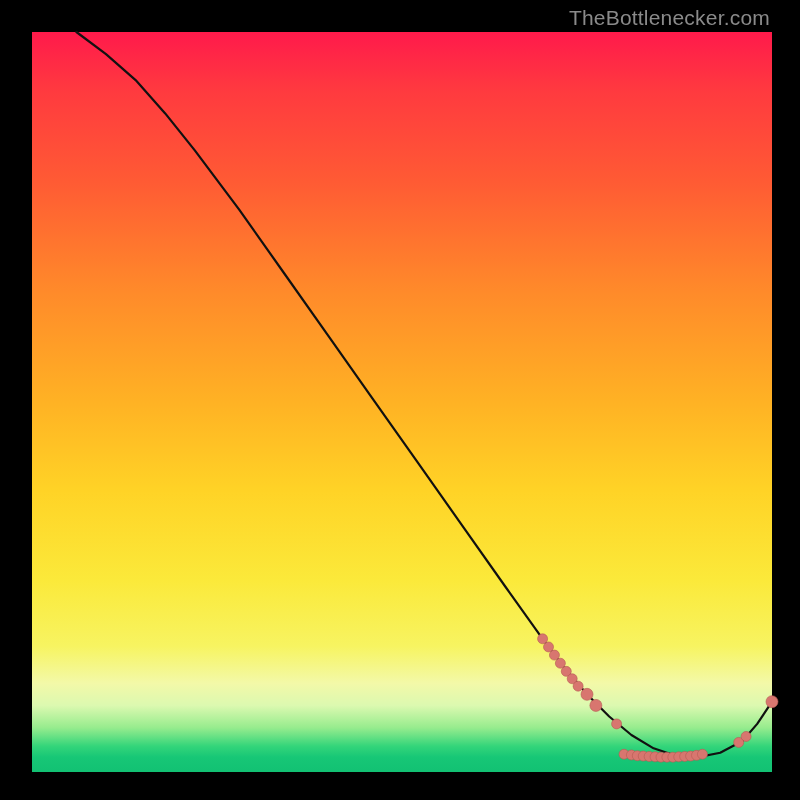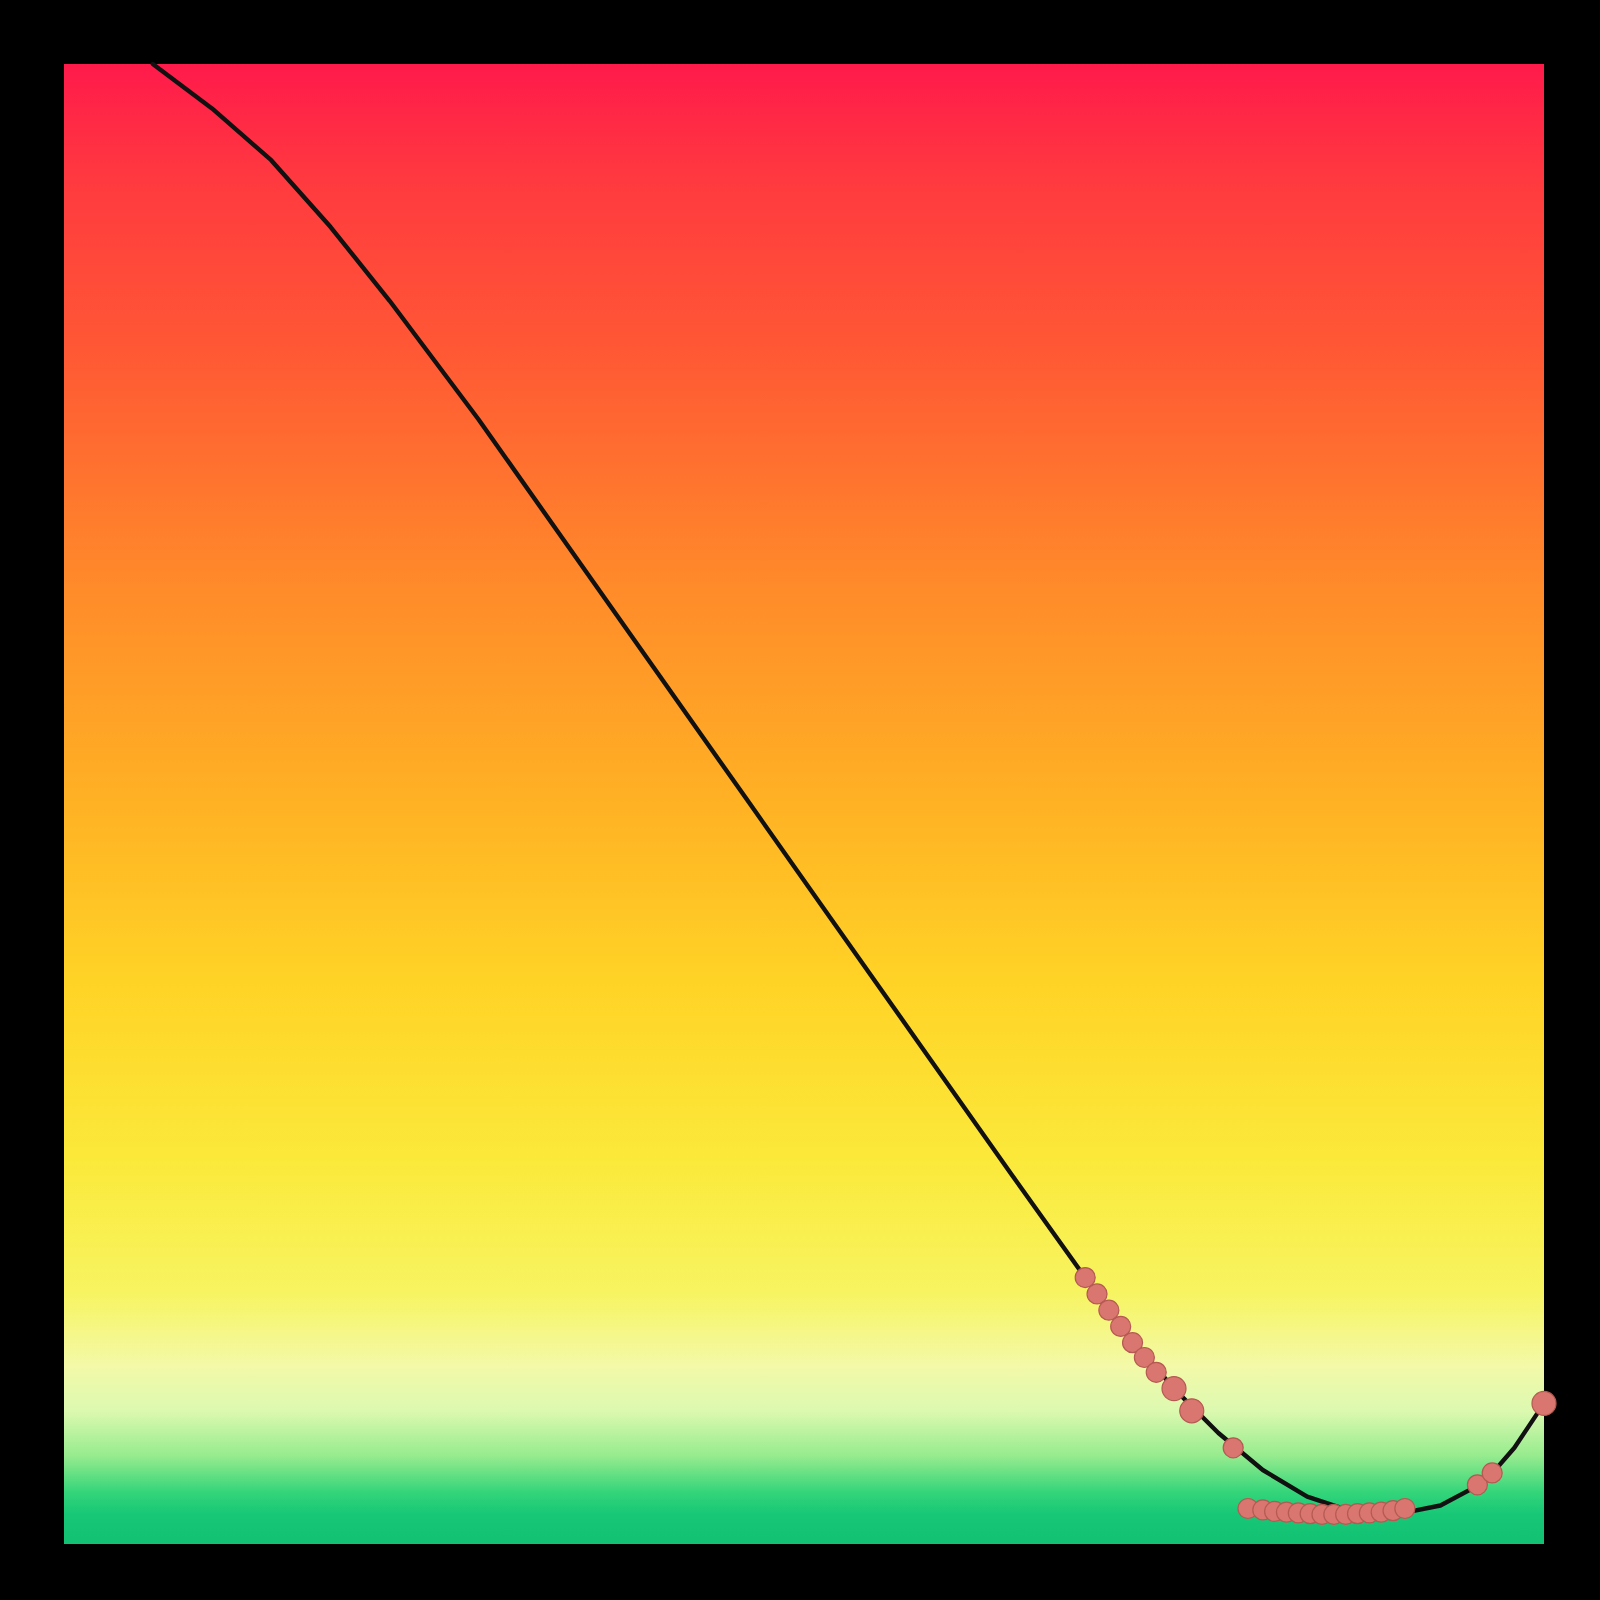--- a/index.html
+++ b/index.html
@@ -69,20 +69,21 @@
   .marker {
     fill: #d8766f;
     stroke: #b55a52;
     stroke-width: 0.6;
   }
 </style>
 </head>
 <body>
 
 <div class="frame">
+  <div class="watermark">TheBottlenecker.com</div>
   <div class="plot-area">
     <svg class="curve" viewBox="0 0 740 740">
       <path class="curve-path" d="M44.40 0.00 L74.00 22.20 L103.60 48.10 L133.20 81.40 L162.80 118.40 L207.20 177.60 L251.60 240.50 L296.00 303.40 L340.40 366.30 L384.80 429.20 L429.20 492.10 L473.60 555.00 L510.60 606.80 L532.80 636.40 L555.00 662.30 L577.20 684.50 L599.40 703.00 L621.60 716.32 L643.80 723.72 L666.00 725.20 L688.20 720.76 L710.40 708.92 L725.20 691.90 L740.00 669.70" stroke="#111111"></path>
       <g>
           <circle cx="510.60" cy="606.80" r="5" class="marker" fill="#d8766f" stroke="#b55a52"></circle>
           <circle cx="516.52" cy="614.94" r="5" class="marker" fill="#d8766f" stroke="#b55a52"></circle>
           <circle cx="522.44" cy="623.08" r="5" class="marker" fill="#d8766f" stroke="#b55a52"></circle>
           <circle cx="528.36" cy="631.22" r="5" class="marker" fill="#d8766f" stroke="#b55a52"></circle>
           <circle cx="534.28" cy="639.36" r="5" class="marker" fill="#d8766f" stroke="#b55a52"></circle>
           <circle cx="540.20" cy="646.76" r="5" class="marker" fill="#d8766f" stroke="#b55a52"></circle>

